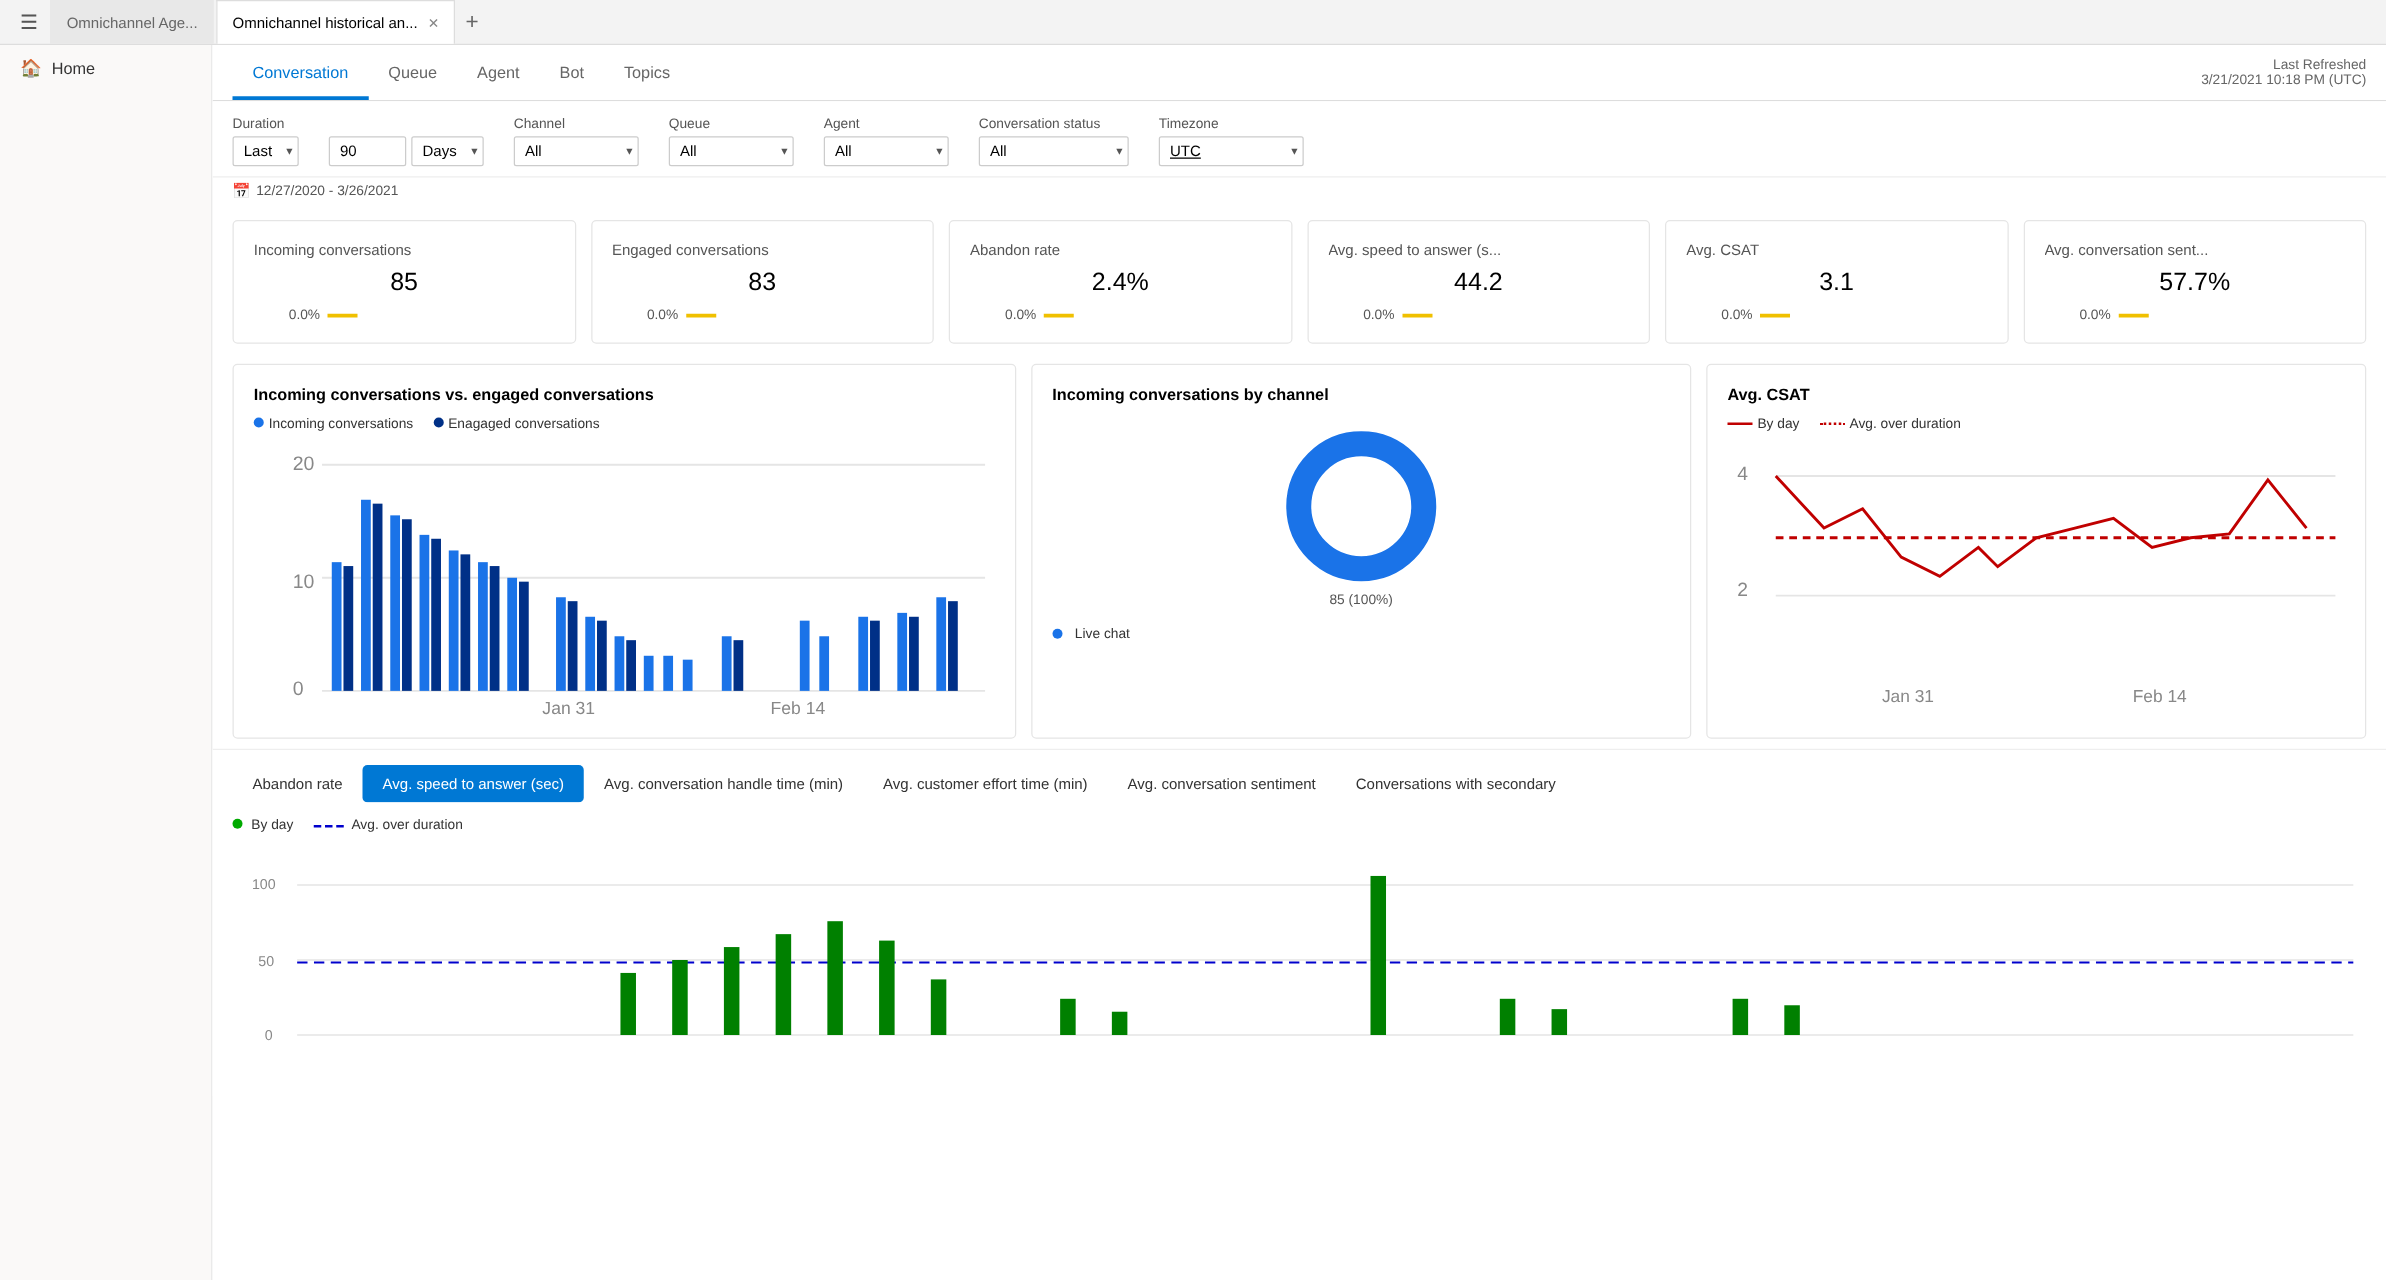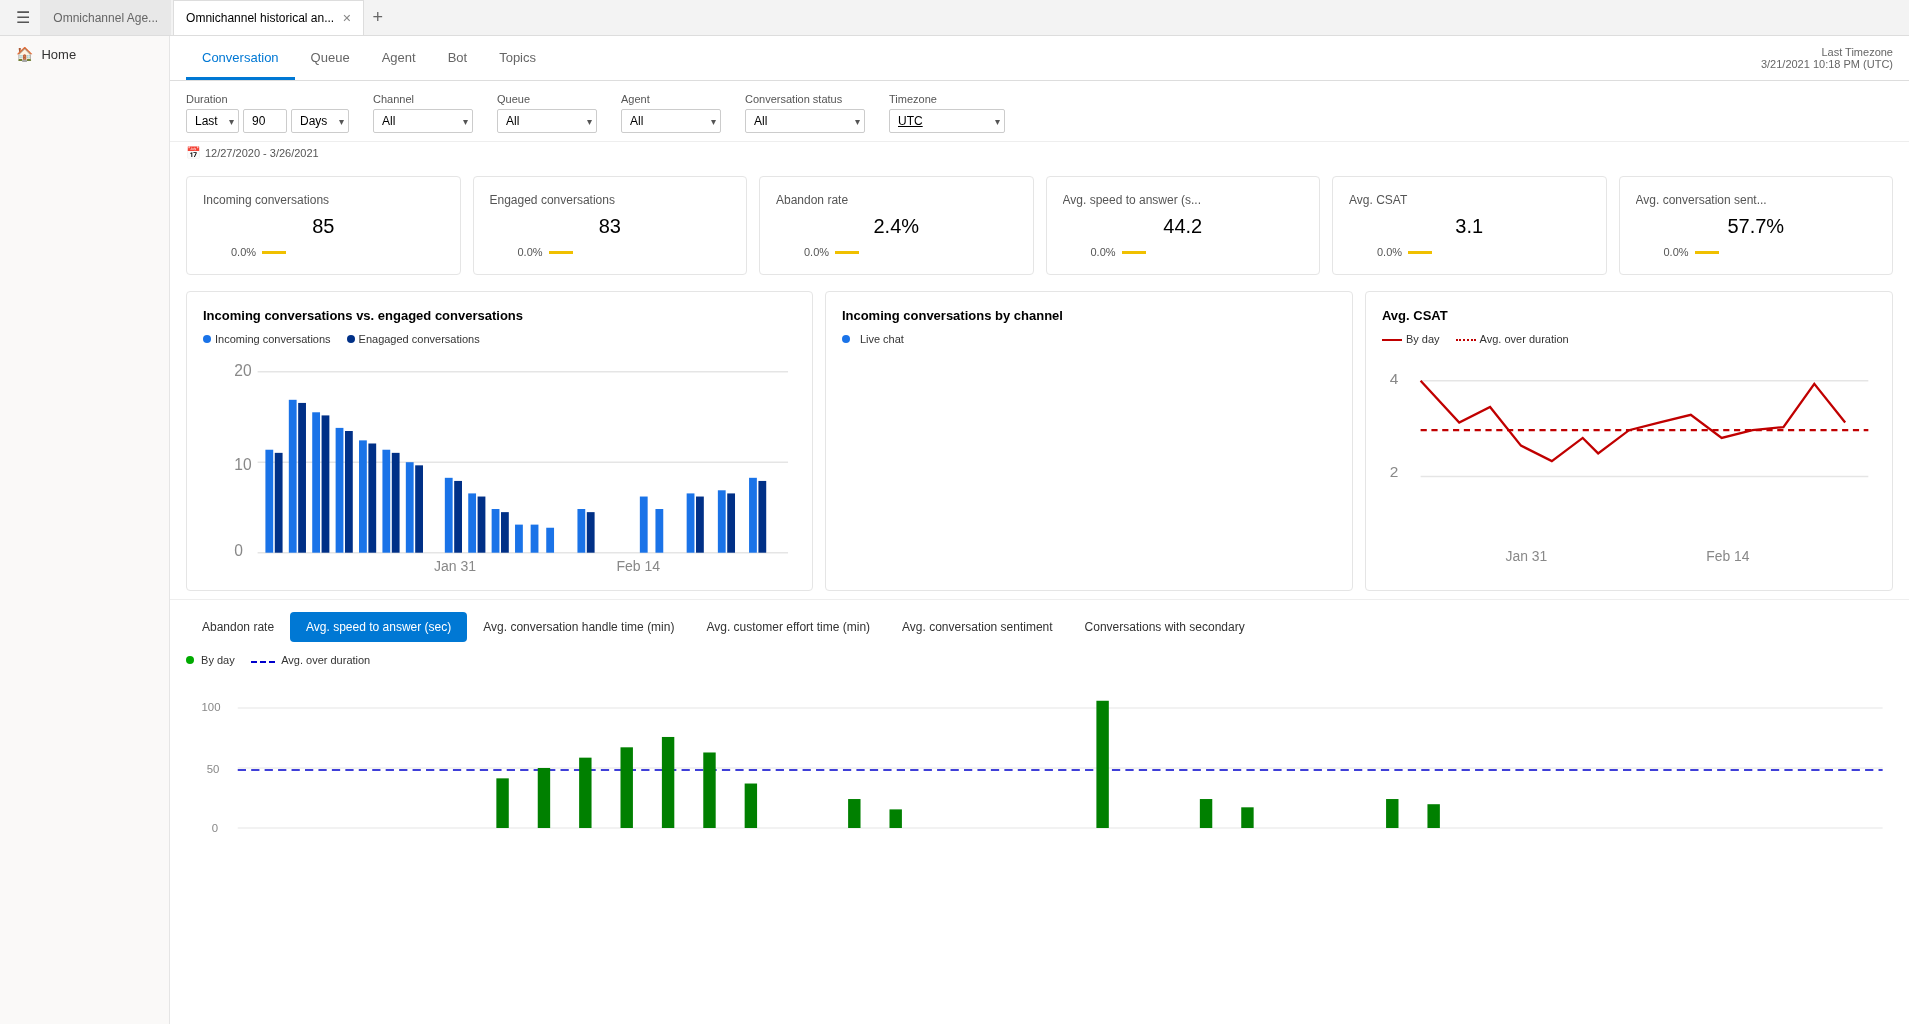--- a/index.html
+++ b/index.html
@@ -105,35 +105,35 @@
 
   <div class="content">
 
     <div class="nav-tabs">
       <div class="nav-tab active">Conversation</div>
       <div class="nav-tab">Queue</div>
       <div class="nav-tab">Agent</div>
       <div class="nav-tab">Bot</div>
       <div class="nav-tab">Topics</div>
       <div class="last-refreshed">
-        <div>Last Timezone</div>
+        <div>Last Refreshed</div>
         <div>3/21/2021 10:18 PM (UTC)</div>
       </div>
     </div>
 
     <div class="filters">
       <div class="filter-group">
         <div class="filter-label">Duration</div>
         <div class="filter-row">
           <div class="select-wrap">
             <select class="filter-select">
               <option>Last</option>
             </select>
           </div>
-          <input type="text" class="filter-select" style="width: 44px;" value="90">
+          <input type="text" class="filter-select" style="width: 62px; margin-left: 20px;" value="90">
           <div class="select-wrap">
             <select class="filter-select">
               <option>Days</option>
             </select>
           </div>
         </div>
       </div>
 
       <div class="filter-group">
         <div class="filter-label">Channel</div>
@@ -290,20 +290,27 @@
           <rect x="316" y="92" width="5" height="36" fill="#003087"></rect>
           <rect x="330" y="88" width="5" height="40" fill="#1a73e8"></rect>
           <rect x="336" y="90" width="5" height="38" fill="#003087"></rect>
           <rect x="350" y="80" width="5" height="48" fill="#1a73e8"></rect>
           <rect x="356" y="82" width="5" height="46" fill="#003087"></rect>
         </svg>
       </div>
 
       <div class="chart-card medium">
         <div class="chart-title">Incoming conversations by channel</div>
+        <div class="donut-container">
+          <svg width="130" height="130" viewBox="0 0 130 130">
+            <circle cx="65" cy="65" r="50" fill="none" stroke="#1a73e8" stroke-width="20"></circle>
+            <circle cx="65" cy="65" r="35" fill="white"></circle>
+          </svg>
+          <div style="font-size:11px; color:#555; margin-top:4px;">85 (100%)</div>
+        </div>
         <div class="donut-legend">
           <span class="legend-dot" style="background:#1a73e8;"></span>
           <span>Live chat</span>
         </div>
       </div>
 
       <div class="chart-card medium">
         <div class="chart-title">Avg. CSAT</div>
         <div class="chart-legend">
           <span><span class="legend-line" style="background:#c00000; display:inline-block; vertical-align:middle;"></span><span>By day</span></span>

